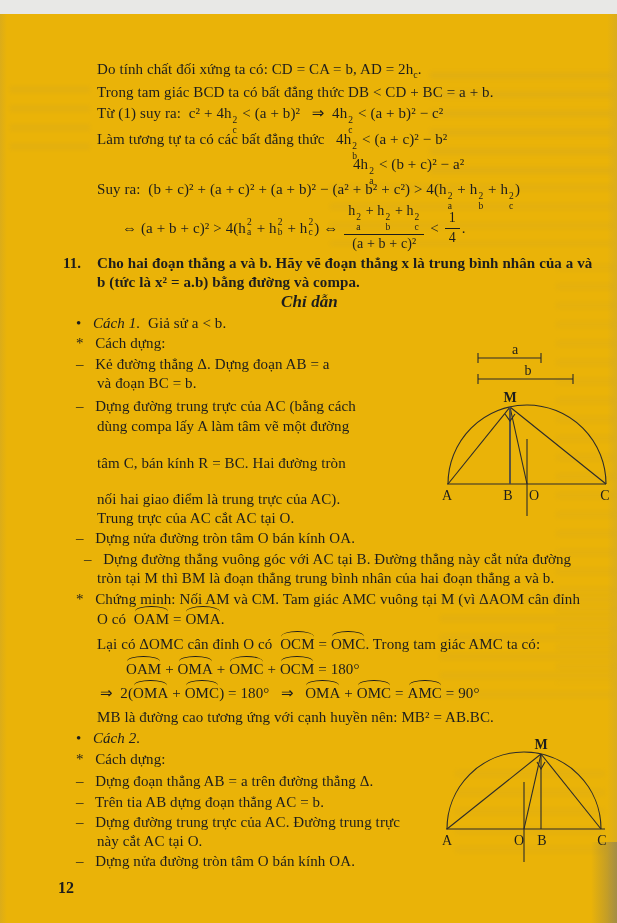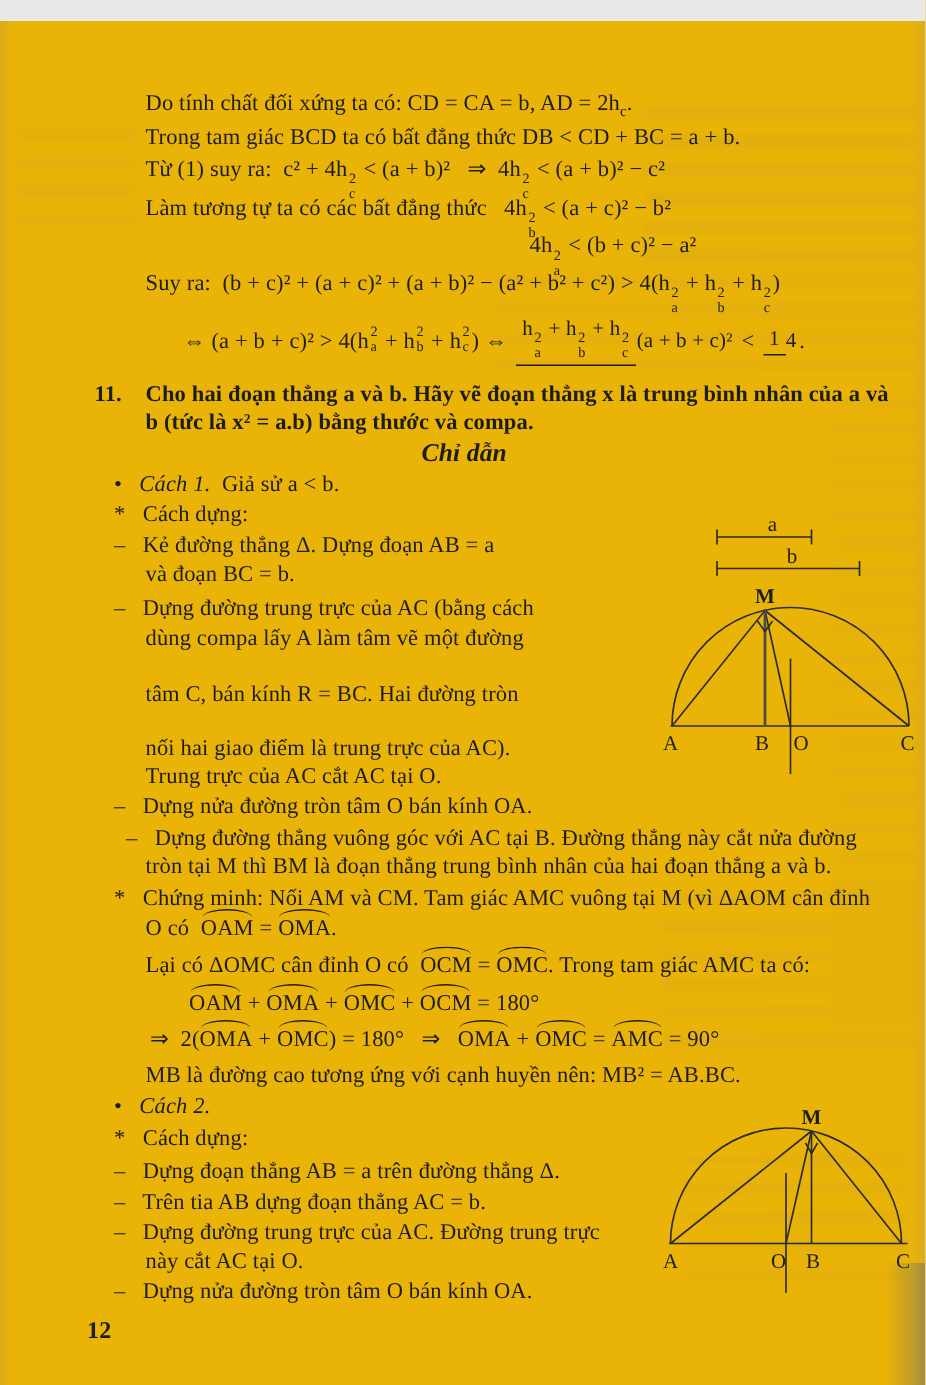--- a/index.html
+++ b/index.html
@@ -12,21 +12,21 @@
     position:absolute; white-space:pre; font-size:15px; line-height:1.25;
     color:#1d1d1d; letter-spacing:0.1px;
   }
   .b{font-weight:bold;}
   .bi{font-weight:bold; font-style:italic;}
   sub{font-size:10px;}
   
   .ss{display:inline-flex; flex-direction:column; align-items:flex-start;
       font-size:9.5px; line-height:1.05; vertical-align:-5px; margin:0 1px;}
   
-  .frac{display:inline-flex; flex-direction:row; align-items:center;
+  .frac{display:inline-flex; flex-direction:column; align-items:center;
         vertical-align:middle; font-size:14px; line-height:1.2; margin:0 2px;}
   .frac .fn{border-bottom:1.1px solid #1d1d1d; padding:0 4px 1px;}
   .frac .fd{padding-top:1px;}
   
   .hat{position:relative; display:inline-block;}
   .hat::before{
     content:""; position:absolute; top:-4px; left:1px; right:1px; height:6px;
     border-top:1.2px solid #1d1d1d; border-radius:100% 100% 0 0 / 160% 160% 0 0;
   }
   
@@ -102,21 +102,21 @@
   <div class="ln t1">Do tính chất đối xứng ta có: CD = CA = b, AD = 2h<sub>c</sub>.</div>
   <div class="ln t2">Trong tam giác BCD ta có bất đẳng thức DB &lt; CD + BC = a + b.</div>
   <div class="ln t3">Từ (1) suy ra:  c² + 4h<span class="ss"><span>2</span><span>c</span></span> &lt; (a + b)²   ⇒  4h<span class="ss"><span>2</span><span>c</span></span> &lt; (a + b)² − c²</div>
   <div class="ln t4">Làm tương tự ta có các bất đẳng thức   4h<span class="ss"><span>2</span><span>b</span></span> &lt; (a + c)² − b²</div>
   <div class="ln t5">4h<span class="ss"><span>2</span><span>a</span></span> &lt; (b + c)² − a²</div>
   <div class="ln t6">Suy ra:  (b + c)² + (a + c)² + (a + b)² − (a² + b² + c²) &gt; 4(h<span class="ss"><span>2</span><span>a</span></span> + h<span class="ss"><span>2</span><span>b</span></span> + h<span class="ss"><span>2</span><span>c</span></span>)</div>
   <div class="ln t7">⇔ (a + b + c)² &gt; 4(h<span class="ss"><span>2</span><span>a</span></span> + h<span class="ss"><span>2</span><span>b</span></span> + h<span class="ss"><span>2</span><span>c</span></span>) ⇔ <span class="frac"><span class="fn">h<span class="ss"><span>2</span><span>a</span></span> + h<span class="ss"><span>2</span><span>b</span></span> + h<span class="ss"><span>2</span><span>c</span></span></span><span class="fd">(a + b + c)²</span></span> &lt; <span class="frac"><span class="fn">1</span><span class="fd">4</span></span>.</div>
 
   <div class="ln b n11">11.</div>
   <div class="ln b p11a">Cho hai đoạn thẳng a và b. Hãy vẽ đoạn thẳng x là trung bình nhân của a và</div>
-  <div class="ln b p11b">b (tức là x² = a.b) bằng thước và compa.</div>
+  <div class="ln b p11b">b (tức là x² = a.b) bằng đường và compa.</div>
   <div class="ln bi hint">Chỉ dẫn</div>
 
   <div class="ln c1">•   <i>Cách 1.</i>  Giả sử a &lt; b.</div>
   <div class="ln c2">*   Cách dựng:</div>
   <div class="ln m1a">–   Kẻ đường thẳng Δ. Dựng đoạn AB = a</div>
   <div class="ln m1b">và đoạn BC = b.</div>
   <div class="ln m2a">–   Dựng đường trung trực của AC (bằng cách</div>
   <div class="ln m2b">dùng compa lấy A làm tâm vẽ một đường</div>
   <div class="ln m2d">tâm C, bán kính R = BC. Hai đường tròn</div>
   <div class="ln m2f">nối hai giao điểm là trung trực của AC).</div>

